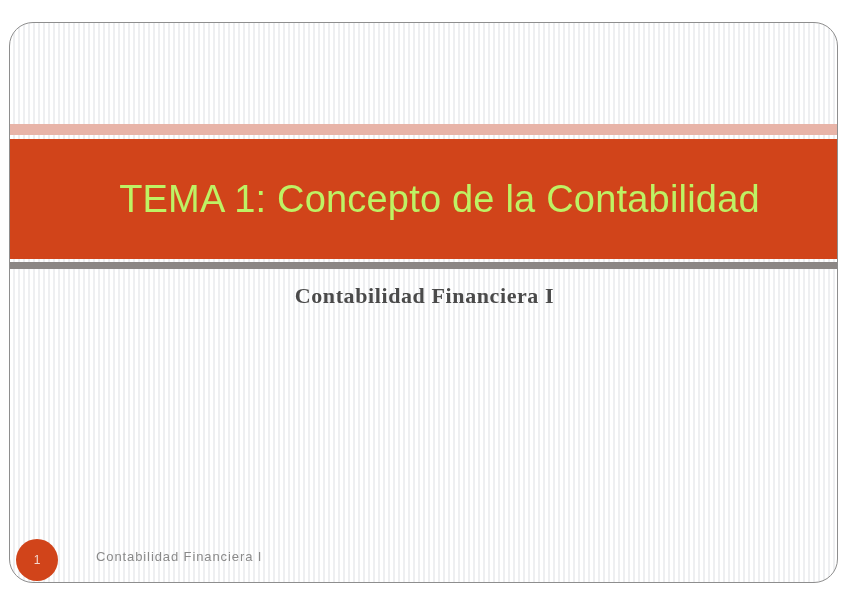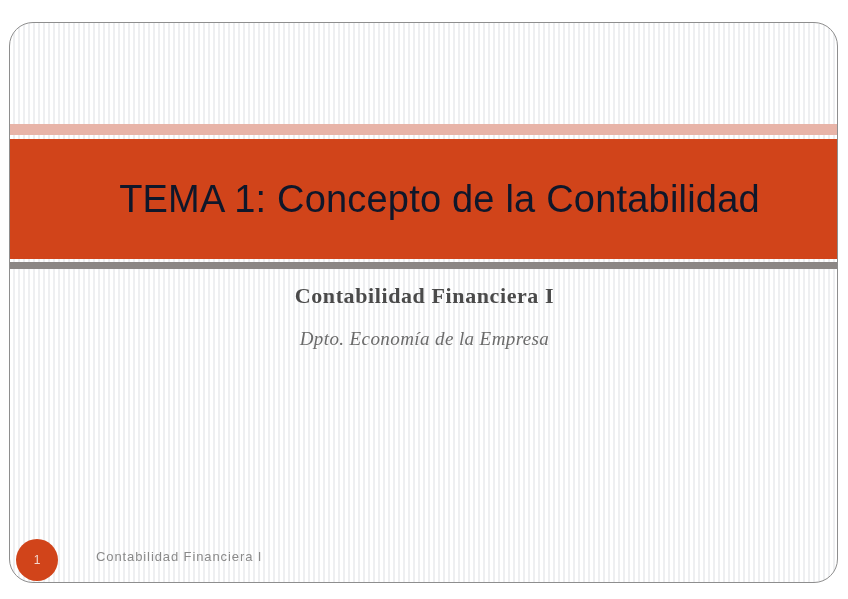--- a/index.html
+++ b/index.html
@@ -69,21 +69,21 @@
   .band-gap-bottom {
     height: 3px;
     background: transparent;
   }
   .band-gray {
     height: 7px;
     background: #8c8785;
   }
 
   .title-text {
-    color: #0f172a;
+    color: #bef264;
     font-family: "Liberation Sans", sans-serif;
     font-size: 38px;
     font-weight: 300;
     letter-spacing: 0.2px;
     white-space: nowrap;
     padding-left: 28px;
     text-align: center;
   }
 
   
@@ -155,21 +155,20 @@
       <div class="band-gap-top"></div>
       <div class="band-orange">
         <div class="title-text">TEMA 1: Concepto de la Contabilidad</div>
       </div>
       <div class="band-gap-bottom"></div>
       <div class="band-gray"></div>
     </div>
 
     <div class="subtitle-block">
       <div class="subtitle-main">Contabilidad Financiera I</div>
-      <div class="subtitle-sub">Dpto. Economía de la Empresa</div>
     </div>
 
     <div class="slide-number-badge">
       <span class="slide-number-text">1</span>
     </div>
 
     <div class="footer-text">Contabilidad Financiera I</div>
 
   </div>
 </div>

